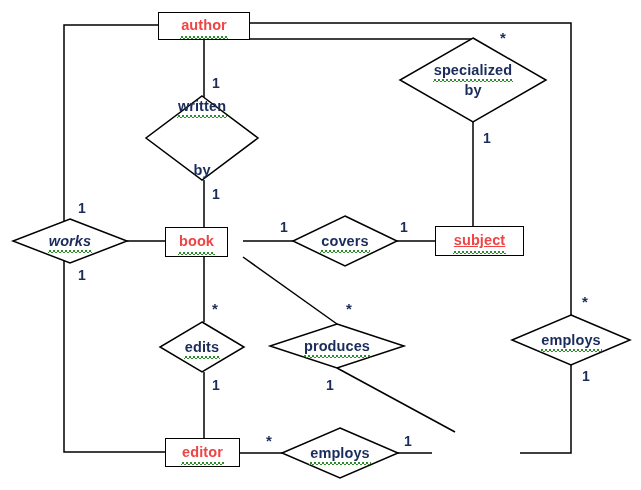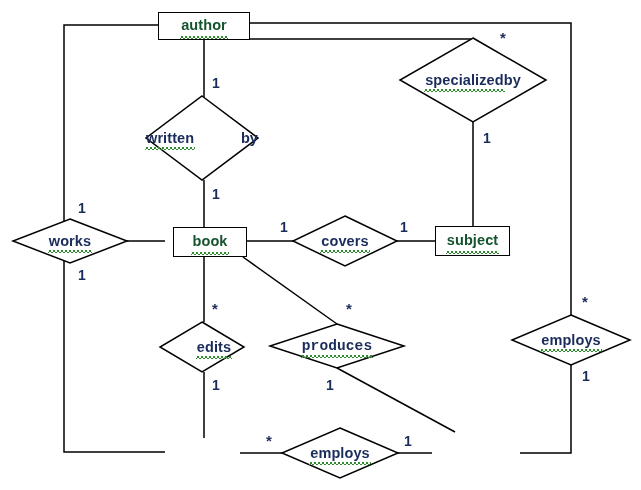--- a/index.html
+++ b/index.html
@@ -25,30 +25,31 @@
   }
   .entity {
     position: absolute;
     box-sizing: border-box;
     border: 1.6px solid #000000;
     background: #ffffff;
     display: flex;
     flex-direction: column;
     align-items: center;
     justify-content: center;
-    color: #14532d;
+    color: #ef4444;
     font-weight: bold;
     font-size: 14.5px;
     line-height: 1.45;
     letter-spacing: 0.1px;
     z-index: 4;
   }
   .rel {
     position: absolute;
     display: flex;
+    flex-direction: column;
     align-items: center;
     justify-content: center;
     color: #1a2c5b;
     font-weight: bold;
     font-size: 14.5px;
     line-height: 1.4;
     letter-spacing: 0.1px;
     z-index: 4;
     pointer-events: none;
     background: transparent;
@@ -114,44 +115,47 @@
       <polygon points="345,216 397,241 345,266 293,241" fill="#ffffff" stroke="#000000" stroke-width="1.5"></polygon>
       <polygon points="202,322 244,347 202,372 160,347" fill="#ffffff" stroke="#000000" stroke-width="1.5"></polygon>
       <polygon points="337,324 404,346 337,368 270,346" fill="#ffffff" stroke="#000000" stroke-width="1.5"></polygon>
       <polygon points="571,315 630,340 571,365 512,340" fill="#ffffff" stroke="#000000" stroke-width="1.5"></polygon>
       <polygon points="340,428 398,453 340,478 282,453" fill="#ffffff" stroke="#000000" stroke-width="1.5"></polygon>
     </svg>
 
 <div class="entity" style="left: 158px; top: 12px; width: 92px; height: 28px;">
       <span class="sq">author</span>
     </div>
-    <div class="entity" style="left: 165px; top: 227px; width: 74px; height: 30px; margin-left: 8px;">
+    <div class="entity" style="left: 165px; top: 227px; width: 63px; height: 30px;">
       <span class="sq">book</span>
     </div>
-    <div class="entity" style="left: 435px; top: 226px; width: 75px; height: 30px;">
+    <div class="entity" style="left: 435px; top: 226px; width: 89px; height: 30px; text-decoration: underline;">
       <span class="sq">subject</span>
+    </div>
+    <div class="entity" style="left: 165px; top: 438px; width: 75px; height: 29px;">
+      <span class="sq">editor</span>
     </div>
     <div class="rel" style="left: 146px; top: 96px; width: 112px; height: 84px; justify-content: space-between;">
       <span class="sq">written</span>
       <span>by</span>
     </div>
     <div class="rel" style="left: 400px; top: 38px; width: 146px; height: 84px;">
       <span class="sq">specialized</span>
       <span>by</span>
     </div>
-    <div class="rel" style="left: 13px; top: 219px; width: 114px; height: 44px;">
+    <div class="rel" style="left: 13px; top: 219px; width: 114px; height: 44px; font-style: italic;">
       <span class="sq">works</span>
     </div>
     <div class="rel" style="left: 293px; top: 216px; width: 104px; height: 50px;">
       <span class="sq">covers</span>
     </div>
-    <div class="rel" style="left: 172px; top: 322px; width: 84px; height: 50px;">
+    <div class="rel" style="left: 160px; top: 322px; width: 84px; height: 50px;">
       <span class="sq">edits</span>
     </div>
-    <div class="rel" style="left: 270px; top: 324px; width: 134px; height: 44px; font-family: Liberation Mono, monospace;">
+    <div class="rel" style="left: 270px; top: 324px; width: 134px; height: 44px;">
       <span class="sq">produces</span>
     </div>
     <div class="rel" style="left: 512px; top: 315px; width: 118px; height: 50px;">
       <span class="sq">employs</span>
     </div>
     <div class="rel" style="left: 282px; top: 428px; width: 116px; height: 50px;">
       <span class="sq">employs</span>
     </div>
     <div class="card" style="left: 212px; top: 76px;">1</div>
     <div class="card" style="left: 212px; top: 187px;">1</div>

